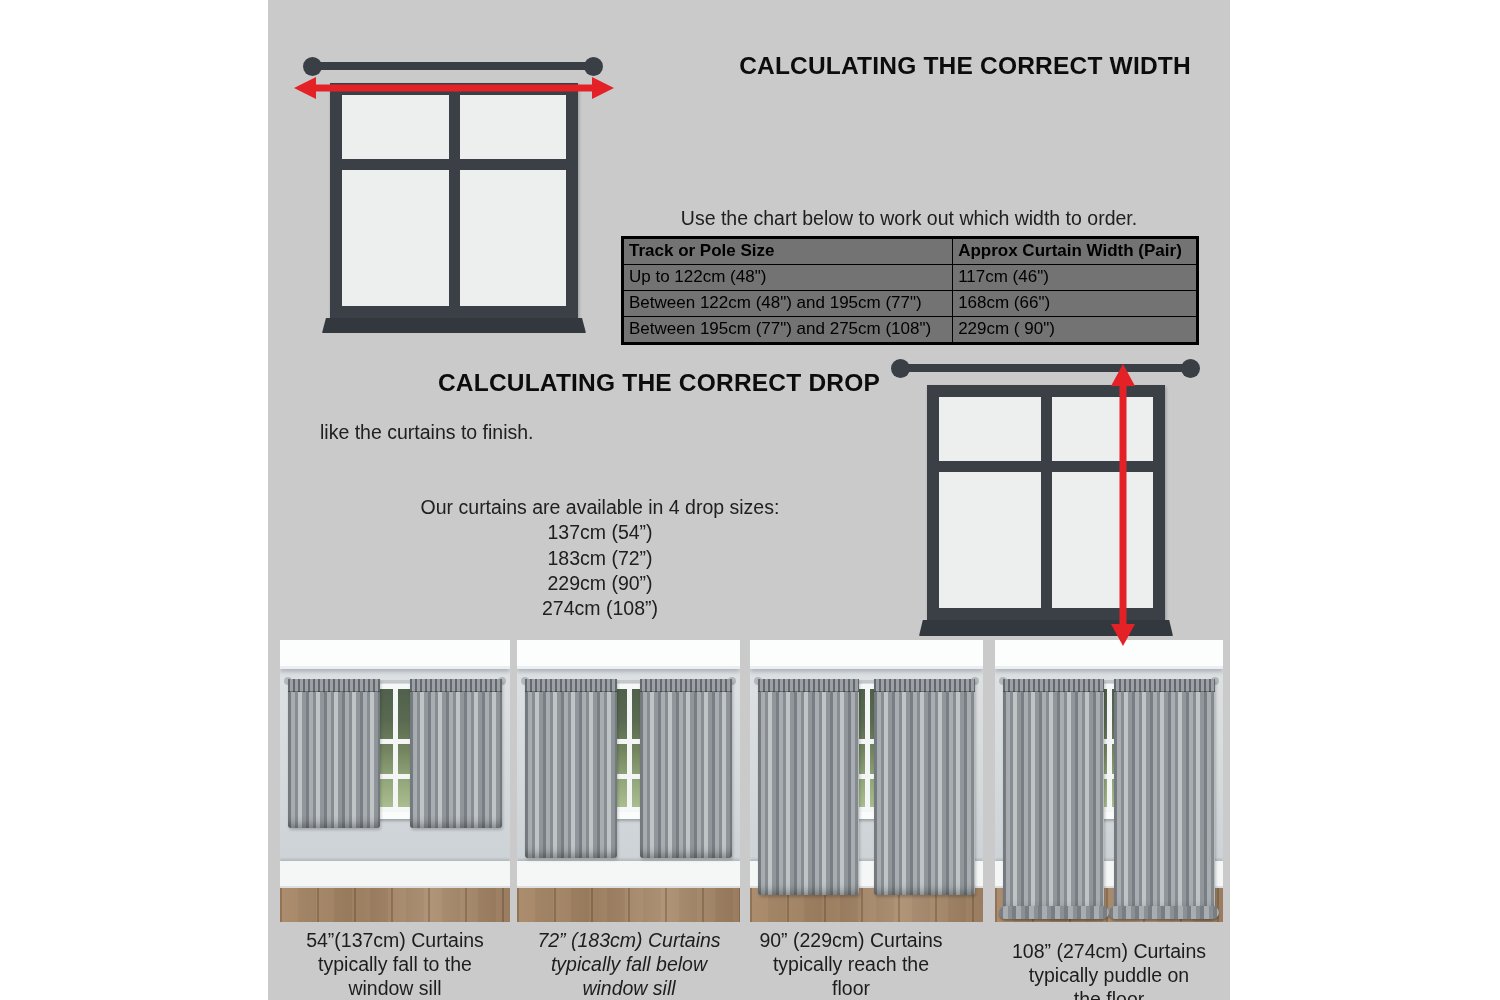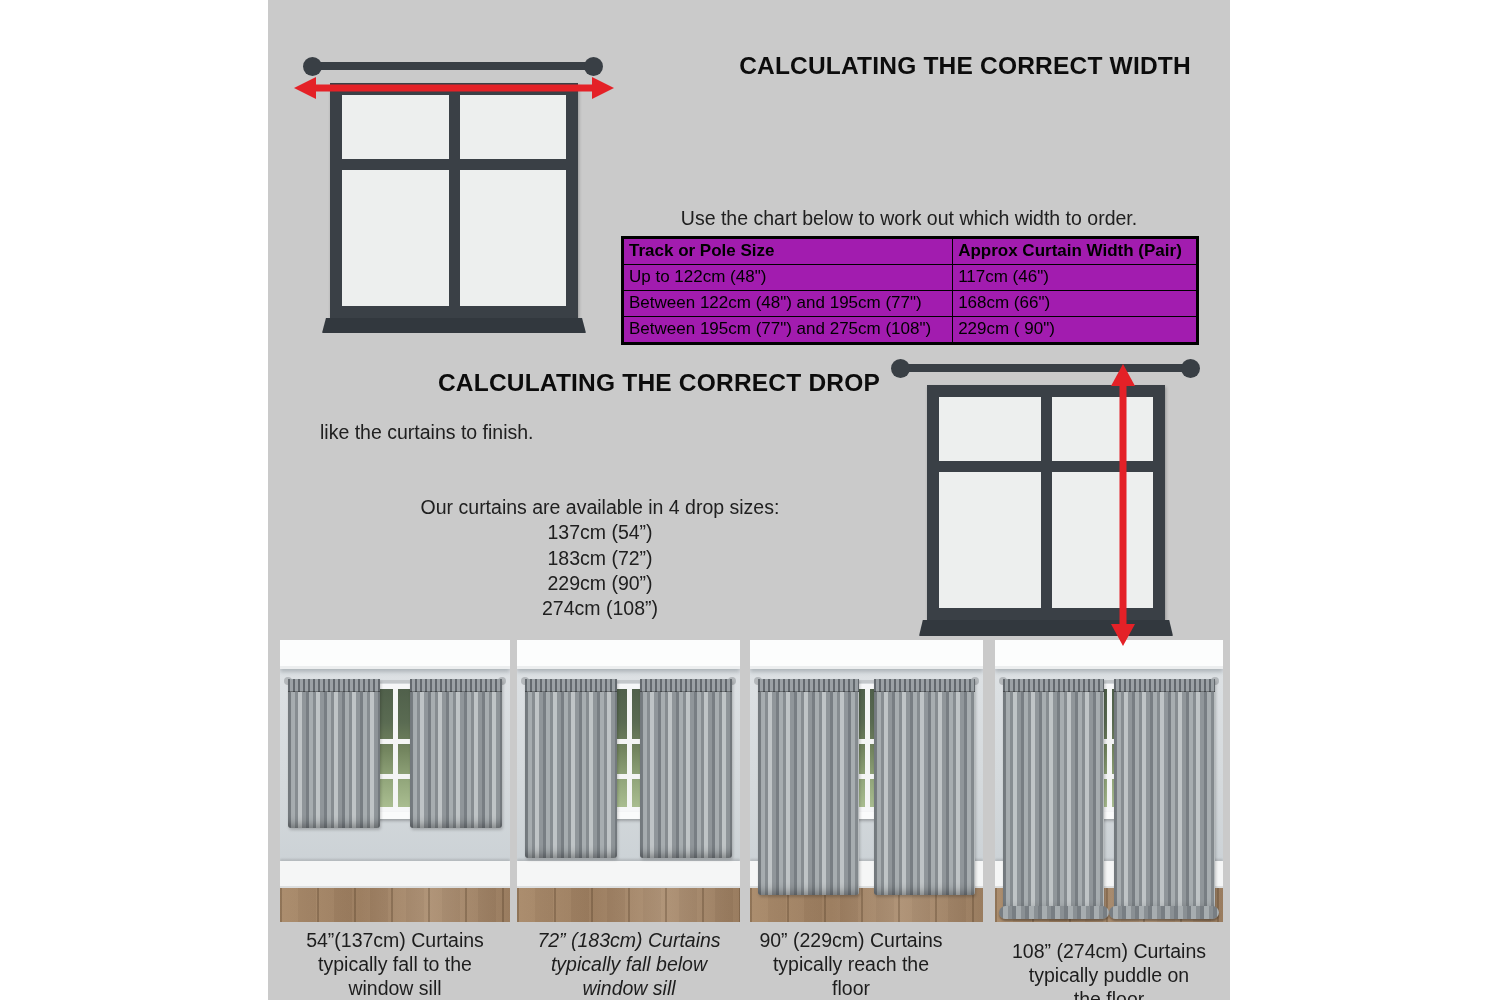--- a/index.html
+++ b/index.html
@@ -12,21 +12,21 @@
   .width-title{left:700px;top:52px;width:530px;text-align:center;}
   .drop-title{left:320px;top:369px;width:560px;text-align:right;}
   .body-text{position:absolute;font-size:19.5px;line-height:26px;color:#202020;}
   .width-body{left:620px;top:99px;width:574px;text-align:right;}
   .width-note{left:620px;top:161px;width:578px;text-align:center;margin-top:44px;}
   .drop-body{left:320px;top:419px;width:560px;text-align:left;}
   .drop-sizes{left:320px;top:495px;width:560px;text-align:center;line-height:25.3px;}
 
   
   table.size{position:absolute;left:622px;top:237px;width:576px;border-collapse:collapse;
-             background:#a21caf;font-size:17px;color:#000;}
+             background:#737373;font-size:17px;color:#000;}
   table.size th,table.size td{border:1px solid #000;padding:1px 5px 2px 5px;text-align:left;
              white-space:nowrap;height:22px;}
   table.size{border:2px solid #000;outline:1px solid #000;}
   table.size th{font-weight:bold;}
   .col-a{width:334px;} .col-b{width:242px;}
 
   
   .pole-bar{position:absolute;height:8px;background:#393f45;border-radius:4px;}
   .finial{position:absolute;width:19px;height:19px;border-radius:50%;background:#393f45;}
   .illu-window{position:absolute;background:#3a4046;box-shadow:1px 2px 3px rgba(0,0,0,.25);}

